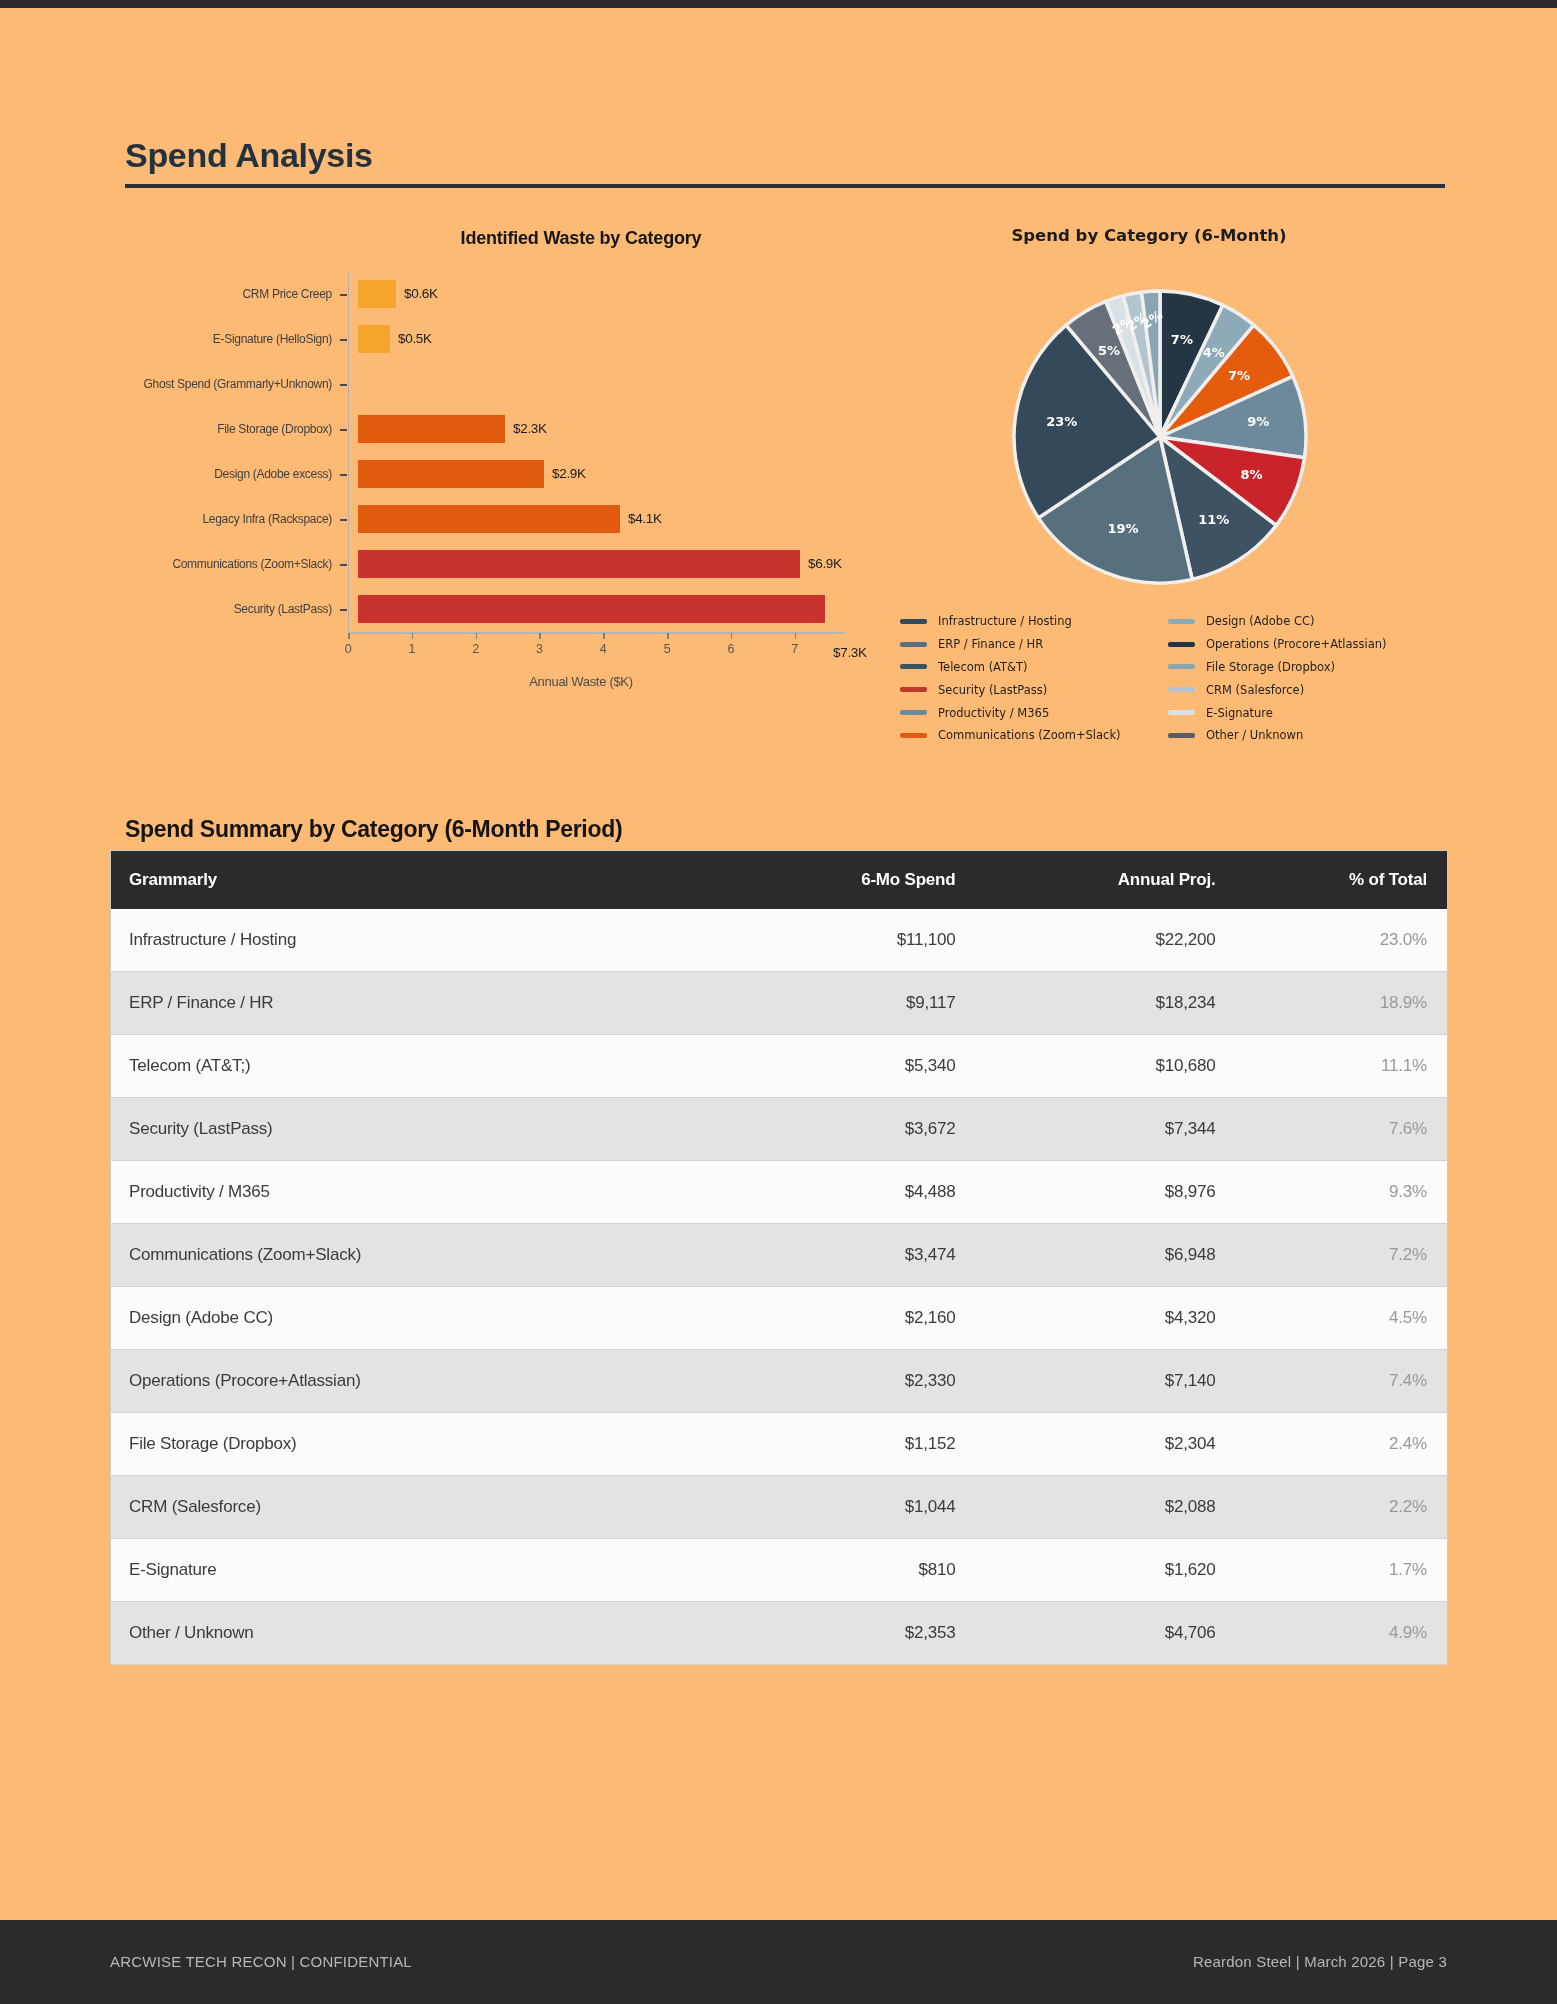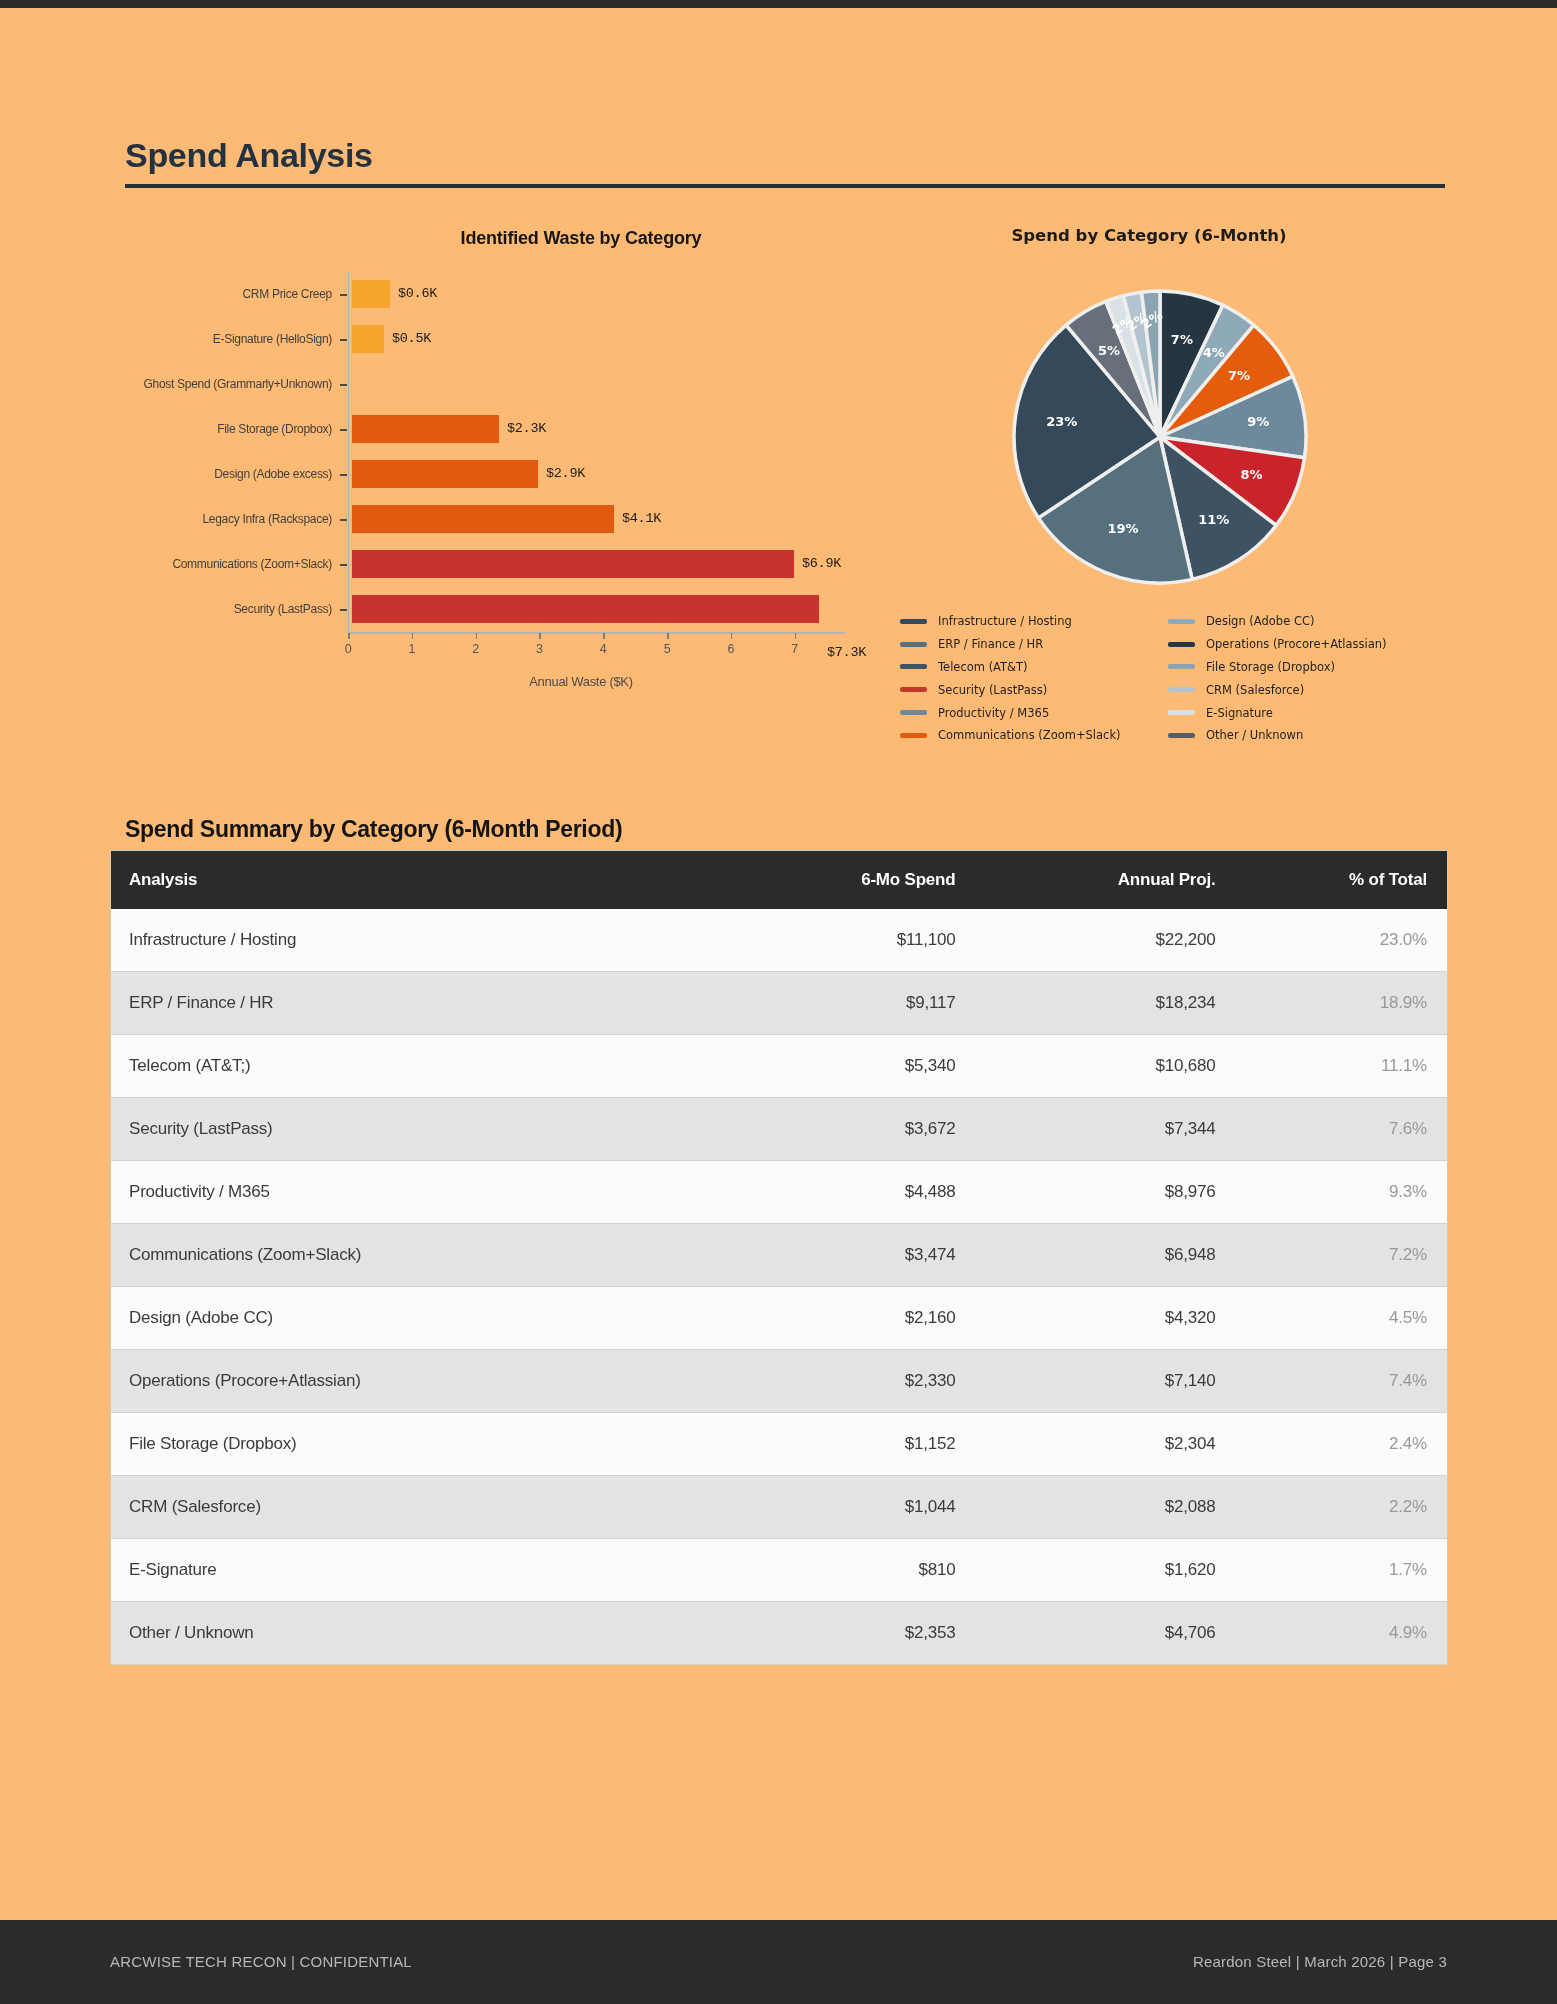--- a/index.html
+++ b/index.html
@@ -14,21 +14,21 @@
   }
   .title-rule{position:absolute;left:125px;top:184px;width:1320px;height:4px;background:#26303a;}
 
   
   .bar-title{
     position:absolute;left:231px;top:228px;width:700px;text-align:center;
     font-size:18px;font-weight:bold;color:#161616;letter-spacing:-0.2px;
   }
   .bar-plot{position:absolute;left:348px;top:272px;width:497px;height:360px;
     border-left:1.5px solid #b3b3b3;}
-  .bar-row{position:absolute;left:3px;height:45px;width:100%;font-family:Liberation Mono, monospace;}
+  .bar-row{position:absolute;left:9px;height:45px;width:100%;}
   .bar-rect{position:absolute;left:0;top:8px;height:28px;}
   .bar-value{
     position:absolute;top:8px;height:28px;line-height:28px;
     font-size:13.5px;color:#1b1b1b;letter-spacing:-0.3px;white-space:nowrap;
   }
   .bar-cat-label{
     position:absolute;width:210px;text-align:right;font-size:12px;color:#3f3f3f;
     letter-spacing:-0.3px;line-height:45px;height:45px;white-space:nowrap;
   }
   .ytick{position:absolute;width:7px;height:2px;background:#4a4a4a;}
@@ -253,21 +253,21 @@
   <h2 class="table-title">Spend Summary by Category (6-Month Period)</h2>
   <table class="spend-table">
     <colgroup>
       <col style="width:610px">
         <col style="width:255px">
         <col style="width:260px">
         <col style="width:212px">
     </colgroup>
     <thead>
         <tr id="table-head-row">
-          <th>Analysis</th>
+          <th>Grammarly</th>
           <th>6-Mo Spend</th>
           <th>Annual Proj.</th>
           <th>% of Total</th>
         </tr>
       </thead>
     <tbody id="table-body">
         <tr>
           <td>Infrastructure / Hosting</td>
           <td>$11,100</td>
           <td>$22,200</td>

